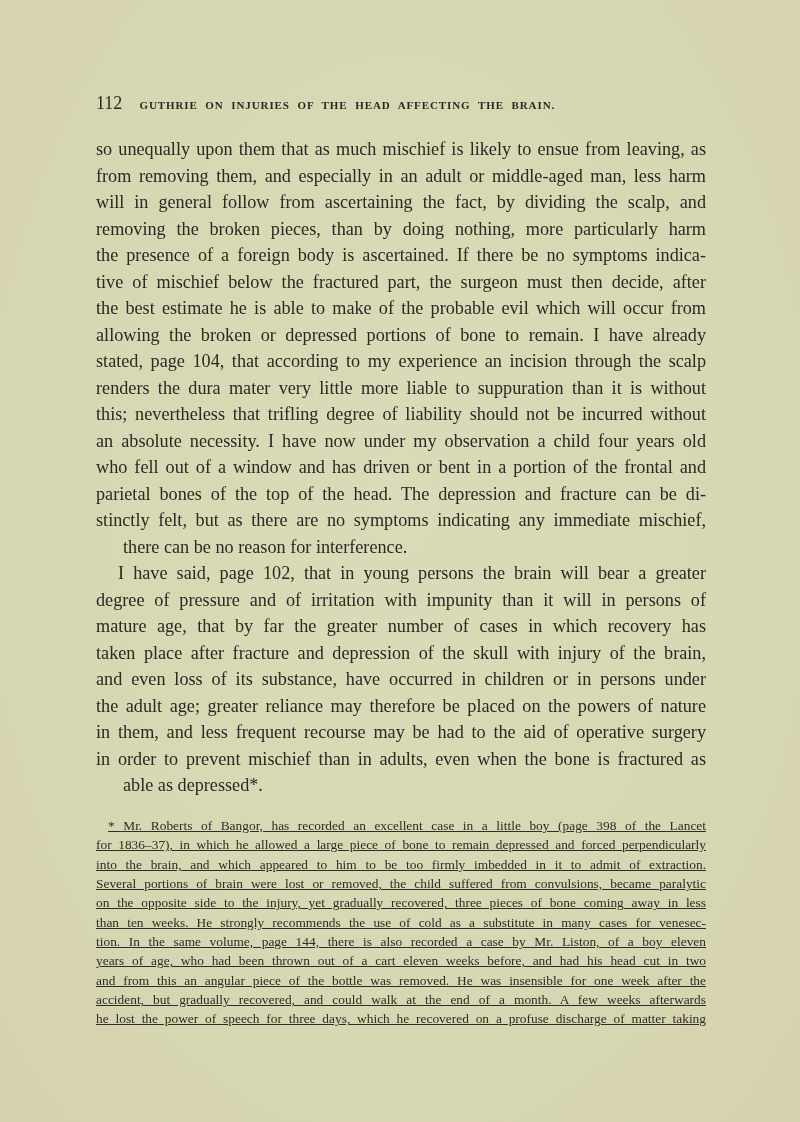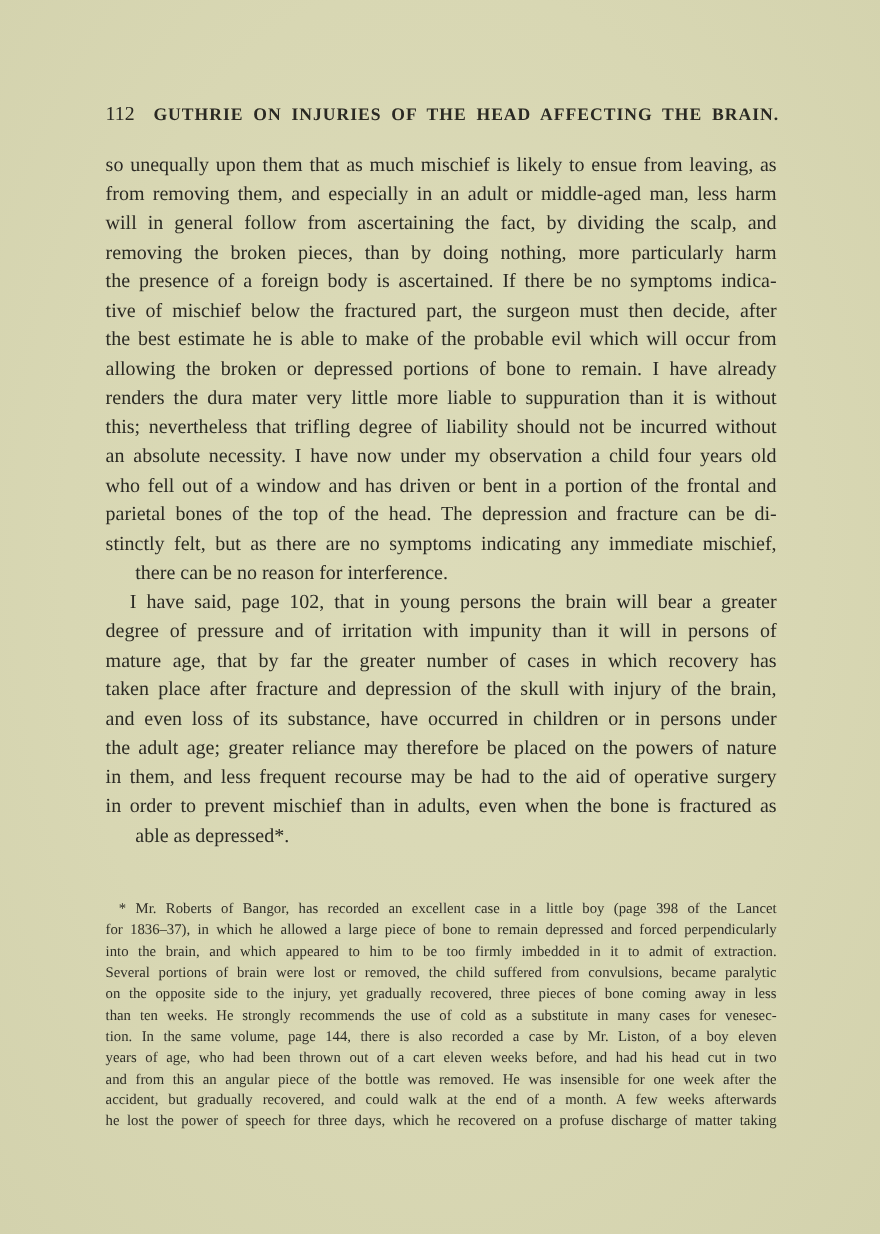--- a/index.html
+++ b/index.html
@@ -31,21 +31,21 @@
       letter-spacing: 0.6px;
       white-space: nowrap;
       color: #2a2923;
     }
     .running-head .folio {
       margin-right: 12px;
       letter-spacing: 0;
     }
     .running-head .title {
       font-weight: bold;
-      font-size: 16px;
+      font-size: 11px;
       letter-spacing: 0.9px;
       word-spacing: 4px;
     }
     .body-text {
       position: absolute;
       top: 136px;
       left: 0;
       width: 610px;
       font-size: 18.2px;
       line-height: 26.5px;
@@ -68,20 +68,21 @@
       position: absolute;
       top: 816px;
       left: 0;
       width: 610px;
       font-size: 13.4px;
       line-height: 19.35px;
       color: #2e2d27;
     }
     .footnote .line {
       height: 19.35px;
+      text-decoration: underline;
     }
     .footnote .line.indent {
       padding-left: 12px;
     }
   </style>
 </head>
 <body>
 
 <div class="page">
 
@@ -92,20 +93,21 @@
 
   <div class="body-text">
     <span class="line">so unequally upon them that as much mischief is likely to ensue from leaving, as</span>
     <span class="line">from removing them, and especially in an adult or middle-aged man, less harm</span>
     <span class="line">will in general follow from ascertaining the fact, by dividing the scalp, and</span>
     <span class="line">removing the broken pieces, than by doing nothing, more particularly harm</span>
     <span class="line">the presence of a foreign body is ascertained.  If there be no symptoms indica-</span>
     <span class="line">tive of mischief below the fractured part, the surgeon must then decide, after</span>
     <span class="line">the best estimate he is able to make of the probable evil which will occur from</span>
     <span class="line">allowing the broken or depressed portions of bone to remain.  I have already</span>
+    <span class="line">stated, page 104, that according to my experience an incision through the scalp</span>
     <span class="line">renders the dura mater very little more liable to suppuration than it is without</span>
     <span class="line">this; nevertheless that trifling degree of liability should not be incurred without</span>
     <span class="line">an absolute necessity.  I have now under my observation a child four years old</span>
     <span class="line">who fell out of a window and has driven or bent in a portion of the frontal and</span>
     <span class="line">parietal bones of the top of the head.  The depression and fracture can be di-</span>
     <span class="line">stinctly felt, but as there are no symptoms indicating any immediate mischief,</span>
     <span class="line last">there can be no reason for interference.</span>
     <span class="line indent">I have said, page 102, that in young persons the brain will bear a greater</span>
     <span class="line">degree of pressure and of irritation with impunity than it will in persons of</span>
     <span class="line">mature age, that by far the greater number of cases in which recovery has</span>

